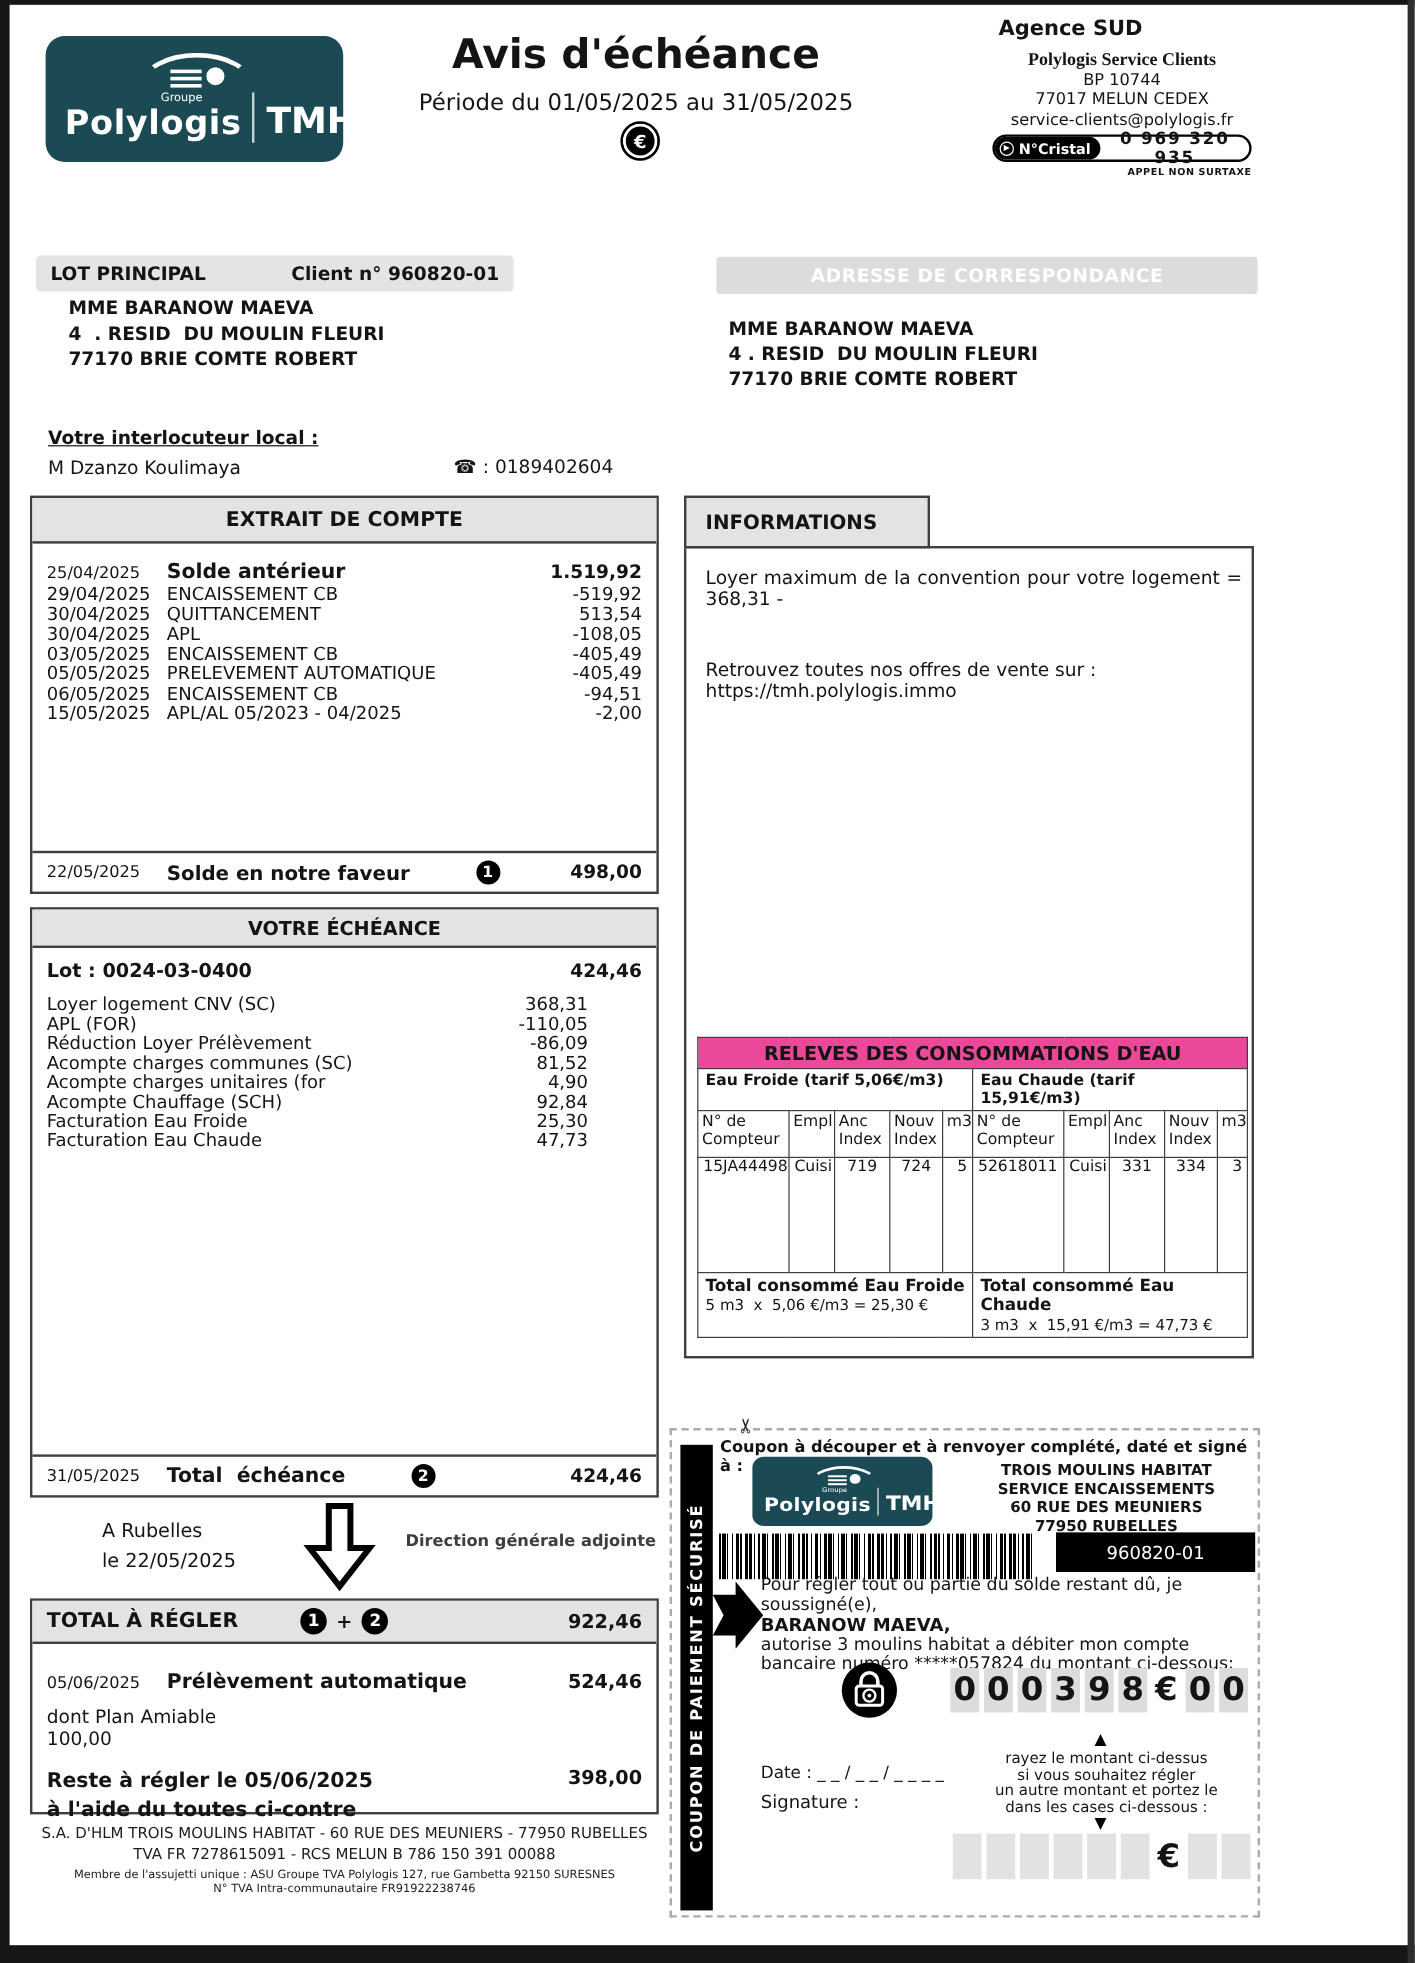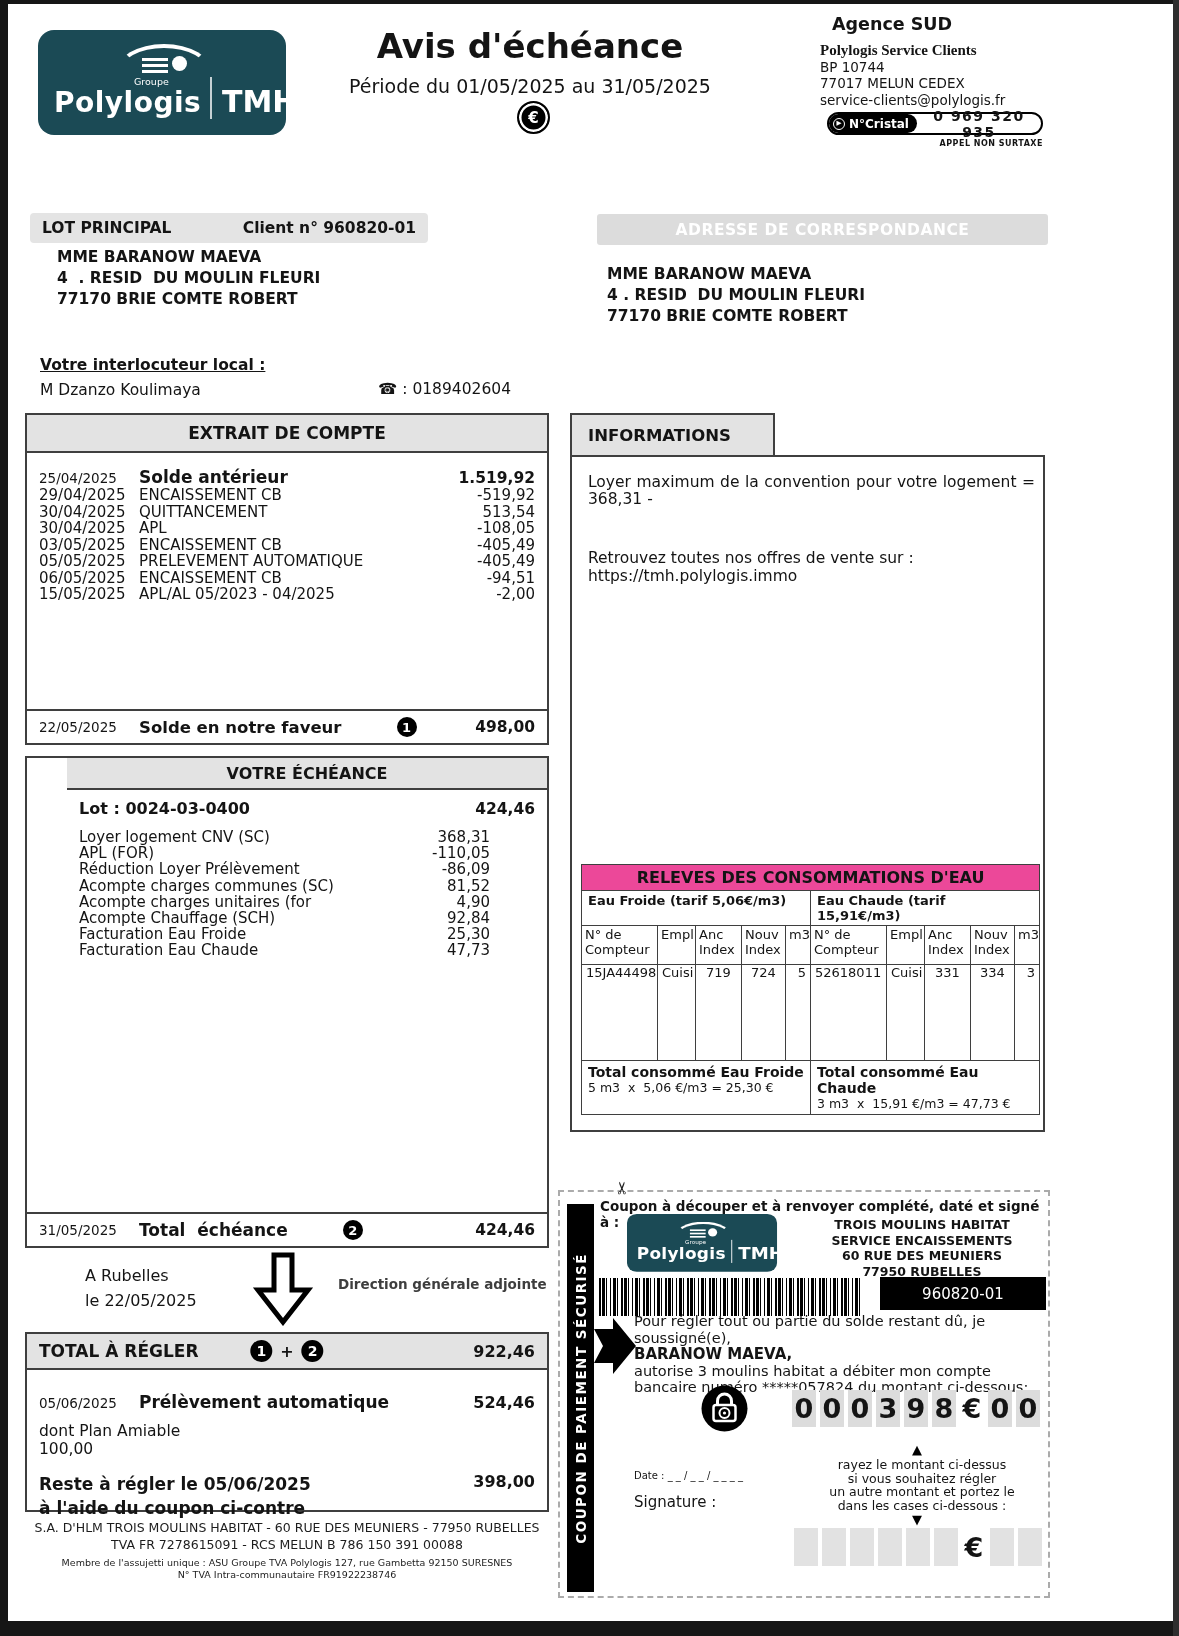--- a/index.html
+++ b/index.html
@@ -30,21 +30,21 @@
 
   .title-block{position:absolute;left:320px;top:26px;width:420px;text-align:center;}
   .doc-title{font-size:34px;font-weight:bold;}
   .doc-period{font-size:19px;margin-top:9px;}
   .coin{position:absolute;left:517px;top:101px;width:29px;height:29px;border-radius:50%;
         background:#000;border:2.5px solid #000;box-sizing:content-box;
         box-shadow:inset 0 0 0 2.5px #fff;color:#fff;display:flex;align-items:center;
         justify-content:center;font-size:15px;font-weight:bold;}
 
   .agency-name{position:absolute;left:832px;top:14px;font-size:17.5px;font-weight:bold;}
-  .agency-stack{position:absolute;left:820px;top:42px;width:230px;text-align:left;line-height:16.5px;}
+  .agency-stack{position:absolute;left:820px;top:42px;width:230px;text-align:center;line-height:16.5px;}
   .agency-service{font-family:"Liberation Serif",serif;font-weight:bold;font-size:15px;}
   .agency-line{font-size:13.5px;}
   .cristal{position:absolute;left:827px;top:112px;width:216px;height:23px;border:2px solid #000;
            border-radius:13px;display:flex;align-items:center;box-sizing:border-box;background:#fff;}
   .cristal-left{background:#000;color:#fff;height:100%;border-radius:10px;display:flex;align-items:center;
                 gap:4px;padding:0 8px 0 4px;font-weight:bold;font-size:12px;}
   .play-icon{width:12px;height:12px;border:1.5px solid #fff;border-radius:50%;display:inline-flex;
              align-items:center;justify-content:center;font-size:6.5px;line-height:1;box-sizing:border-box;}
   .cristal-num{flex:1;text-align:center;font-weight:bold;font-size:14px;letter-spacing:1.5px;}
   .surtaxe{position:absolute;left:827px;top:139px;width:216px;text-align:right;font-size:8px;
@@ -83,21 +83,21 @@
   .acct-list .c-date{font-size:15px;}
   .bottom-row{position:absolute;left:0;right:0;bottom:0;height:32px;border-top:2px solid #3f3f3f;
               display:flex;align-items:center;padding:0 12px;}
   .bottom-row .b-date{width:100px;font-size:13.5px;flex:none;}
   .bottom-row .b-label{font-weight:bold;font-size:16.5px;}
   .nbadge{width:20px;height:20px;border-radius:50%;background:#000;color:#fff;font-weight:bold;
           font-size:13px;display:inline-flex;align-items:center;justify-content:center;flex:none;}
   .bottom-row .nbadge{margin-left:55px;}
   .bottom-row .b-amt{margin-left:auto;font-weight:bold;font-size:15.5px;}
 
-  .ech-box{left:25px;top:756px;width:524px;height:492px;padding-left:40px;}
+  .ech-box{left:25px;top:756px;width:524px;height:492px;}
   .ech-box .box-header{height:30px;font-size:16px;}
   .lot-row{display:flex;margin-top:9px;padding:0 12px;align-items:baseline;}
   .lot-row .lot-label{flex:1;font-weight:bold;font-size:16px;}
   .lot-row .lot-amt{font-weight:bold;font-size:15.5px;}
   .ech-list{margin-top:11px;}
   .ech-row{display:flex;padding:0 12px;line-height:16.2px;}
   .ech-row .e-label{flex:1;font-size:15px;}
   .ech-row .e-amt{width:90px;text-align:right;font-size:15px;flex:none;}
   .ech-row .e-spacer{width:45px;flex:none;}
   .ech-box .bottom-row .b-label{font-size:17px;}
@@ -179,21 +179,21 @@
   .amount-row{position:absolute;left:232px;top:198px;display:flex;gap:4px;align-items:center;}
   .amount-row .cell{width:24px;height:37px;background:#dcdcdc;display:flex;align-items:center;
                     justify-content:center;font-size:27px;font-weight:bold;}
   .amount-row .euro-cell{width:24px;height:37px;display:flex;align-items:center;justify-content:center;
                          font-size:27px;font-weight:bold;}
   .tri{position:absolute;font-size:13px;color:#000;}
   .tri-up{left:352px;top:250px;}
   .tri-down{left:352px;top:320px;}
   .hint{position:absolute;left:237px;top:266px;width:250px;text-align:center;font-size:12.5px;
         line-height:13.5px;}
-  .date-label{position:absolute;left:74px;top:278px;font-size:10px;}
+  .date-label{position:absolute;left:74px;top:278px;font-size:14px;}
   .sig-label{position:absolute;left:74px;top:301px;font-size:15px;}
   .bot-boxes{position:absolute;left:234px;top:336px;display:flex;gap:4px;align-items:center;}
   .bot-boxes .cell{width:24px;height:38px;background:#e2e2e2;}
   .bot-boxes .euro-cell{width:24px;height:38px;display:flex;align-items:center;justify-content:center;
                         font-size:27px;font-weight:bold;}
 </style>
 </head>
 <body>
 
 <div class="page">
@@ -463,21 +463,21 @@
       <span class="c-label">Prélèvement automatique</span>
       <span class="c-amt">524,46</span>
     </div>
     <div class="plan-row">
       <span class="p-label">dont Plan Amiable</span>
       <span class="p-amt">100,00</span>
     </div>
     <div class="reste-row">
       <span class="r-lines">
         <div>Reste à régler le 05/06/2025</div>
-        <div>à l'aide du coupon ci-contre</div>
+        <div>à l'aide du toutes ci-contre</div>
       </span>
       <span class="r-amt">398,00</span>
     </div>
   </div>
 
   <div class="footer">
     <div class="f1">S.A. D'HLM TROIS MOULINS HABITAT - 60 RUE DES MEUNIERS - 77950 RUBELLES</div>
     <div class="f2">TVA FR 7278615091 - RCS MELUN B 786 150 391 00088</div>
     <div class="f3">Membre de l'assujetti unique : ASU Groupe TVA Polylogis 127, rue Gambetta 92150 SURESNES</div>
     <div class="f4">N° TVA Intra-communautaire FR91922238746</div>

